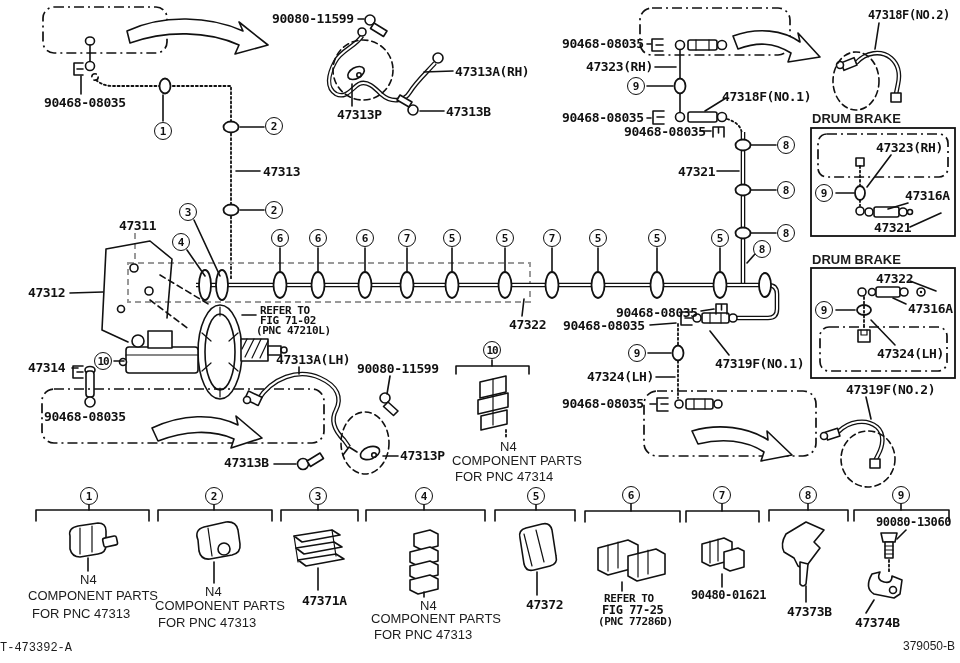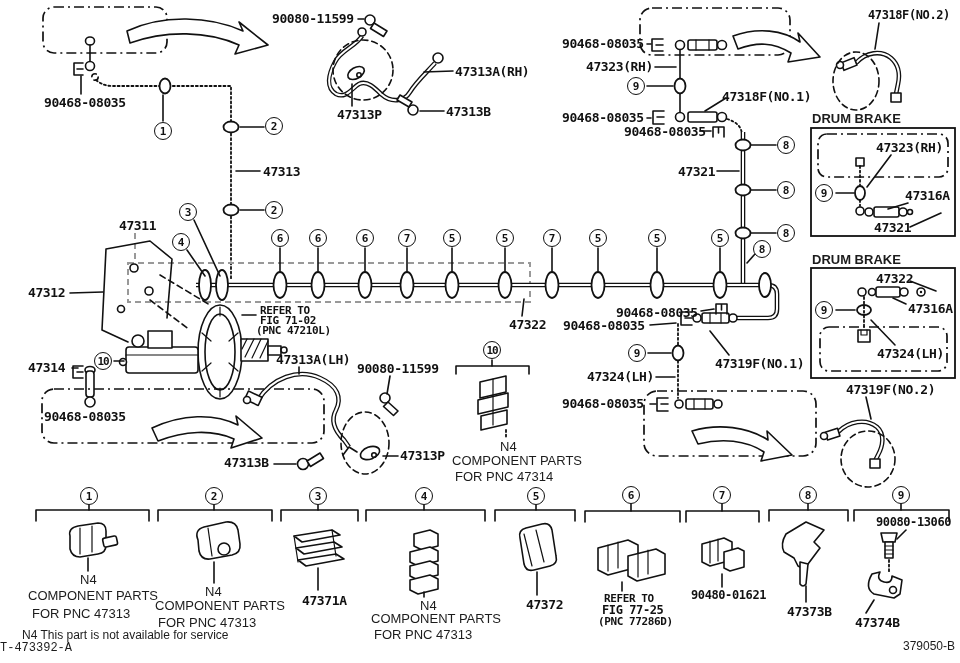--- a/index.html
+++ b/index.html
@@ -435,21 +435,20 @@
       <div class="label sans" style="left: 371px; top: 612px;">COMPONENT PARTS</div>
       <div class="label sans" style="left: 374px; top: 628px;">FOR PNC 47313</div>
       <div class="label mono" style="left: 526px; top: 598px;">47372</div>
       <div class="label mono" style="left: 604px; top: 593px; font-size: 11px;">REFER TO</div>
       <div class="label mono" style="left: 602px; top: 604px; font-size: 12px;">FIG 77-25</div>
       <div class="label mono" style="left: 598px; top: 616px; font-size: 11px; text-align: right;">(PNC 77286D)</div>
       <div class="label mono" style="left: 691px; top: 589px; font-size: 12px;">90480-01621</div>
       <div class="label mono" style="left: 787px; top: 605px;">47373B</div>
       <div class="label mono" style="left: 876px; top: 516px; font-size: 12px;">90080-13060</div>
       <div class="label mono" style="left: 855px; top: 616px;">47374B</div>
-      <div class="label sans" style="left: 22px; top: 629px; font-size: 12px;">N4 This part is not available for service</div>
       <div class="label sans" style="left: 0px; top: 642px; font-size: 12px; font-family: Liberation Mono, monospace;">T-473392-A</div>
       <div class="label sans" style="left: 903px; top: 640px; font-size: 12px;">379050-B</div>
     </div>
 <div id="callouts-layer">
       <div class="callout" style="left: 154px; top: 122px;">1</div>
       <div class="callout" style="left: 265px; top: 117px;">2</div>
       <div class="callout" style="left: 265px; top: 201px;">2</div>
       <div class="callout" style="left: 179px; top: 203px;">3</div>
       <div class="callout" style="left: 172px; top: 233px;">4</div>
       <div class="callout" style="left: 271px; top: 229px;">6</div>

